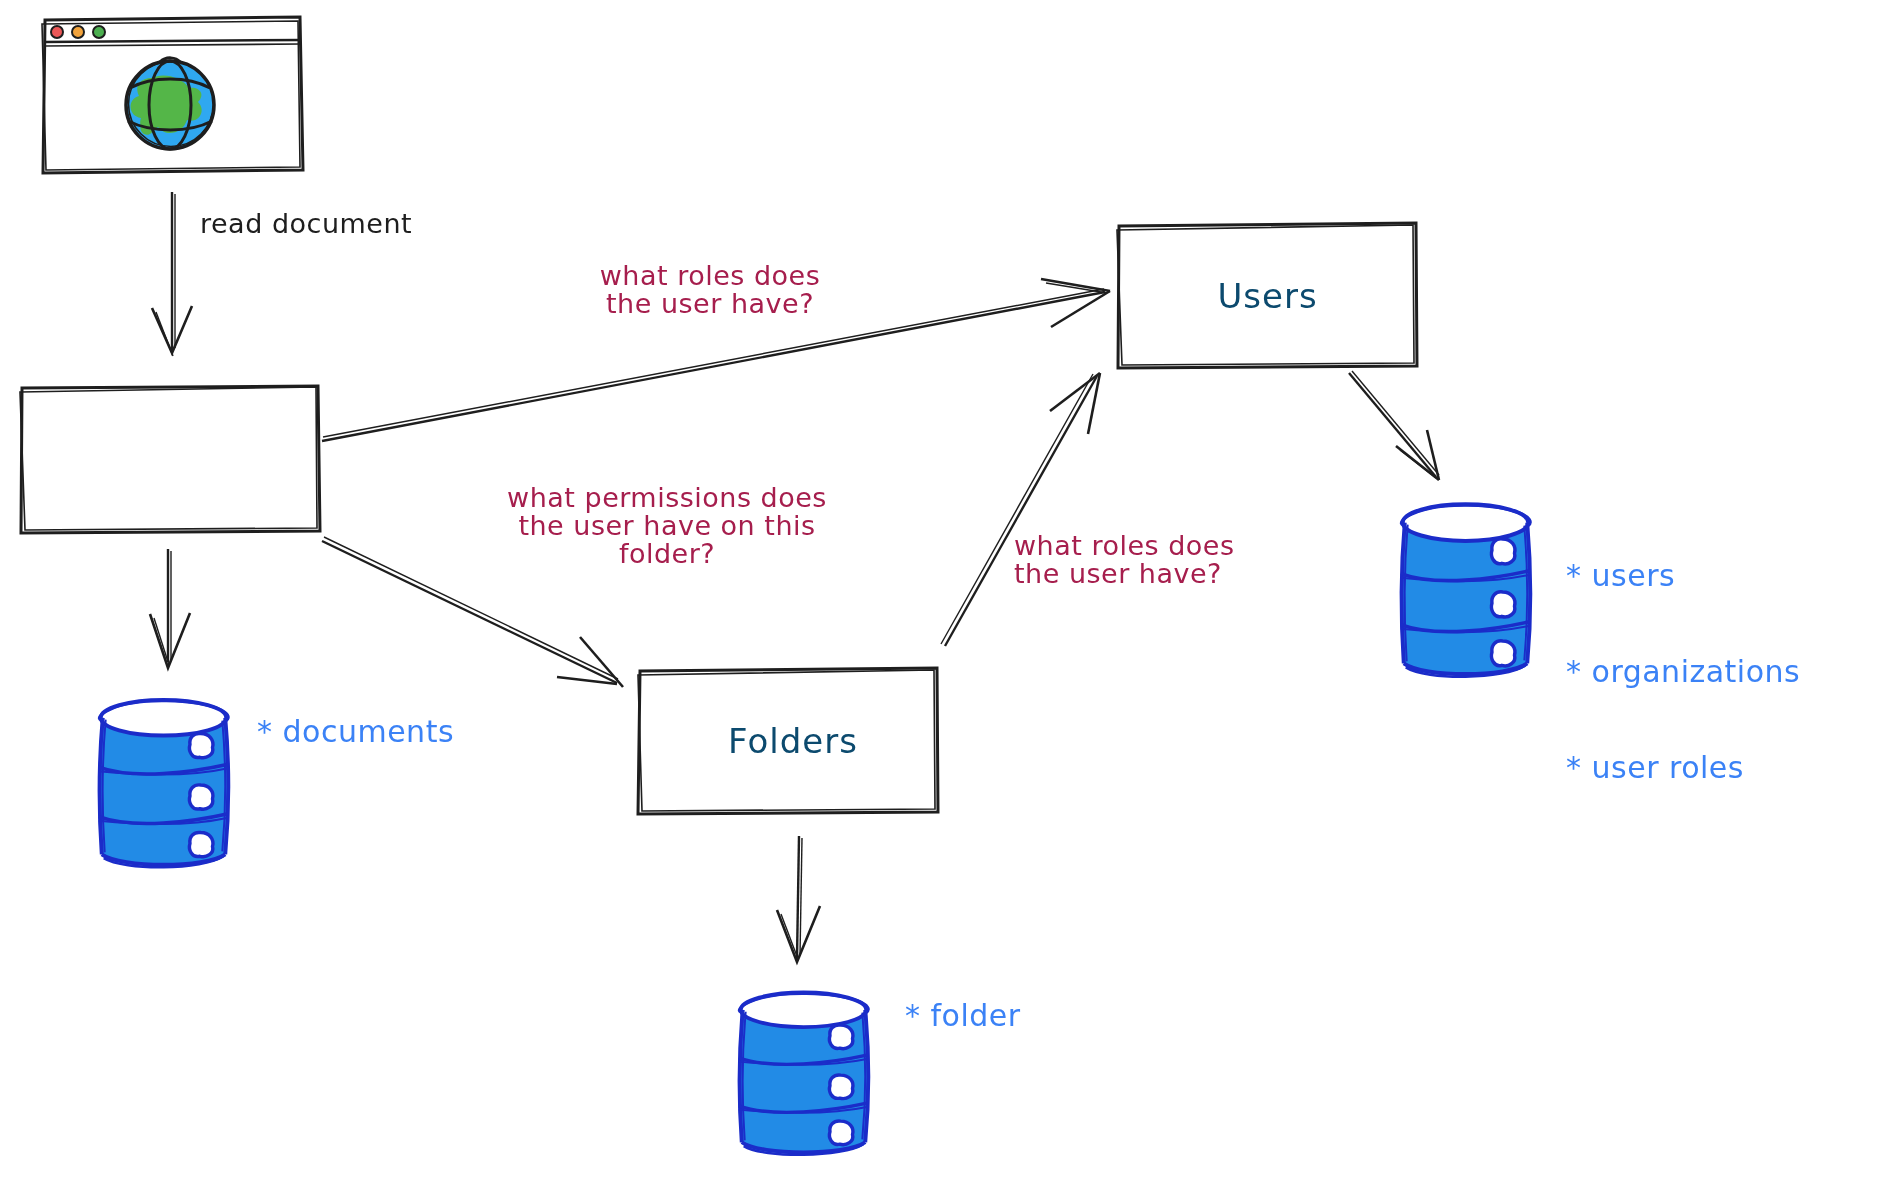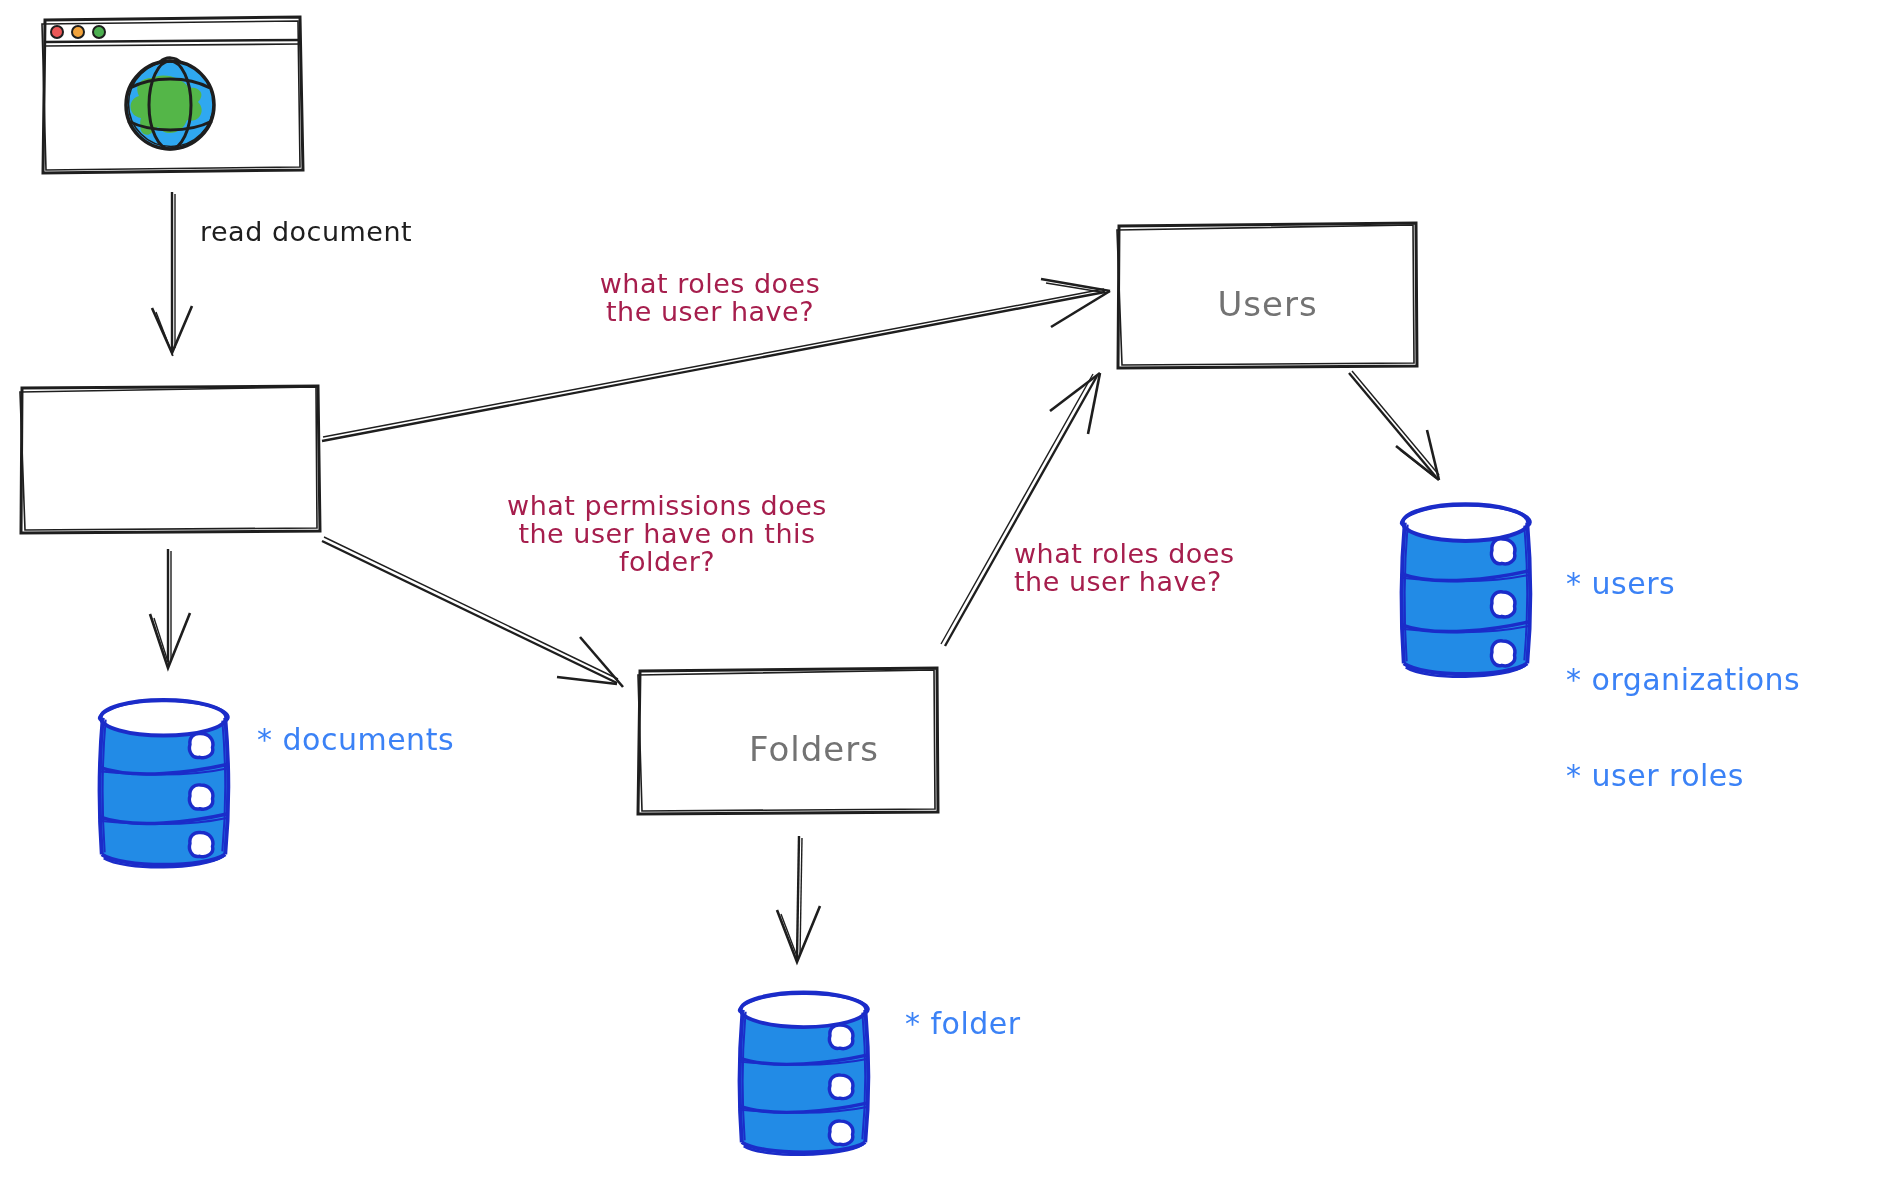--- a/index.html
+++ b/index.html
@@ -5,24 +5,24 @@
   html,body{margin:0;padding:0;background:#ffffff;}
   #canvas{
     position:relative;
     width:1886px;height:1180px;
     background:#ffffff;
     font-family:"DejaVu Sans", sans-serif;
     color:#1e1e1e;
     overflow:hidden;
   }
   svg{position:absolute;left:0;top:0;}
-  .lbl{position:absolute;white-space:pre-line;margin-top:8px;}
+  .lbl{position:absolute;white-space:pre-line;}
   .node-label{
     display:flex;align-items:center;justify-content:center;
-    font-size:34px;letter-spacing:1px;color:#737373;
+    font-size:34px;letter-spacing:1px;color:#0c4a6e;
   }
   .edge-label-black{font-size:27px;letter-spacing:.5px;color:#1e1e1e;}
   .edge-label-red{font-size:27px;letter-spacing:.5px;color:#a61e4d;line-height:28px;}
   .db-label{font-size:30px;letter-spacing:.5px;color:#3b82f6;line-height:48px;}
 </style>
 </head>
 <body>
 
 <div id="canvas">
 
@@ -146,21 +146,21 @@
     <g transform="translate(730,981) scale(0.98,0.96)">
       <use href="#db-cyl"></use>
     </g>
   </svg>
 
   <div class="lbl edge-label-black" style="left:200px;top:208px;">read document</div>
 
 
   <div class="lbl node-label" style="left:1118px;top:223px;width:299px;height:145px;">Users</div>
 
-  <div class="lbl node-label" style="left:670px;top:668px;width:288px;height:146px;">Folders</div>
+  <div class="lbl node-label" style="left:638px;top:668px;width:288px;height:146px;padding-left:11px;">Folders</div>
 
   <div class="lbl edge-label-red" style="left:565px;top:262px;width:290px;text-align:center;">what roles does
 the user have?</div>
 
   <div class="lbl edge-label-red" style="left:477px;top:484px;width:380px;text-align:center;">what permissions does
 the user have on this
 folder?</div>
 
   <div class="lbl edge-label-red" style="left:1014px;top:532px;width:280px;text-align:left;">what roles does
 the user have?</div>

